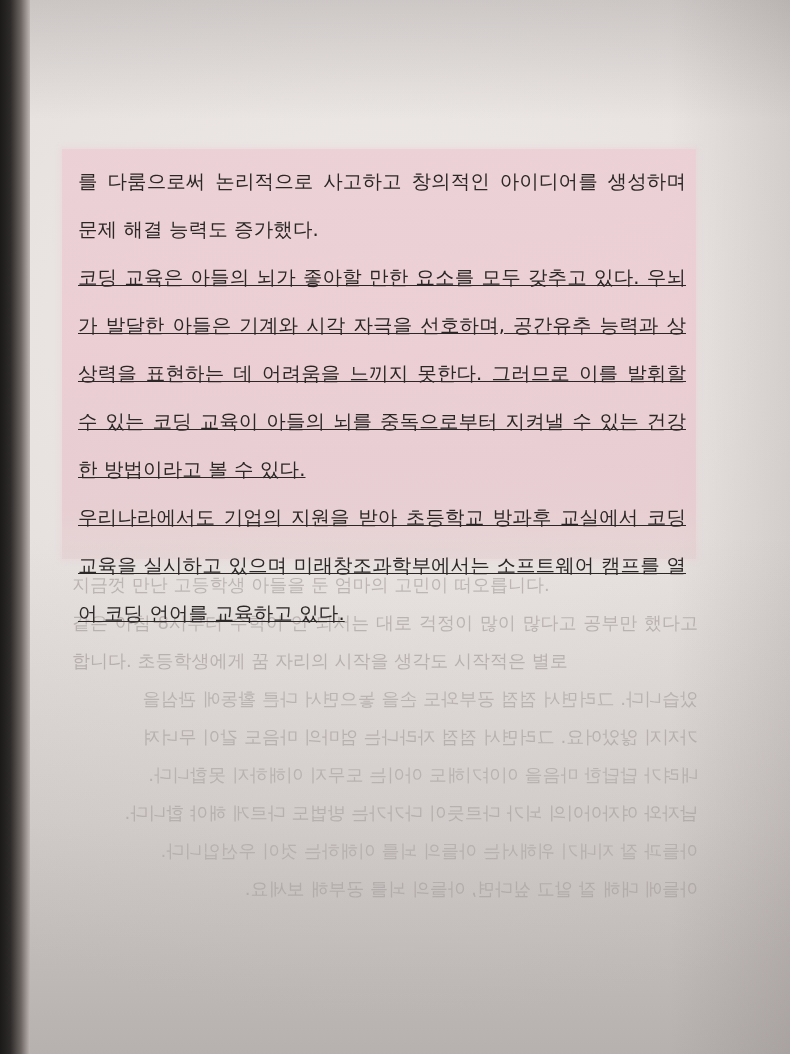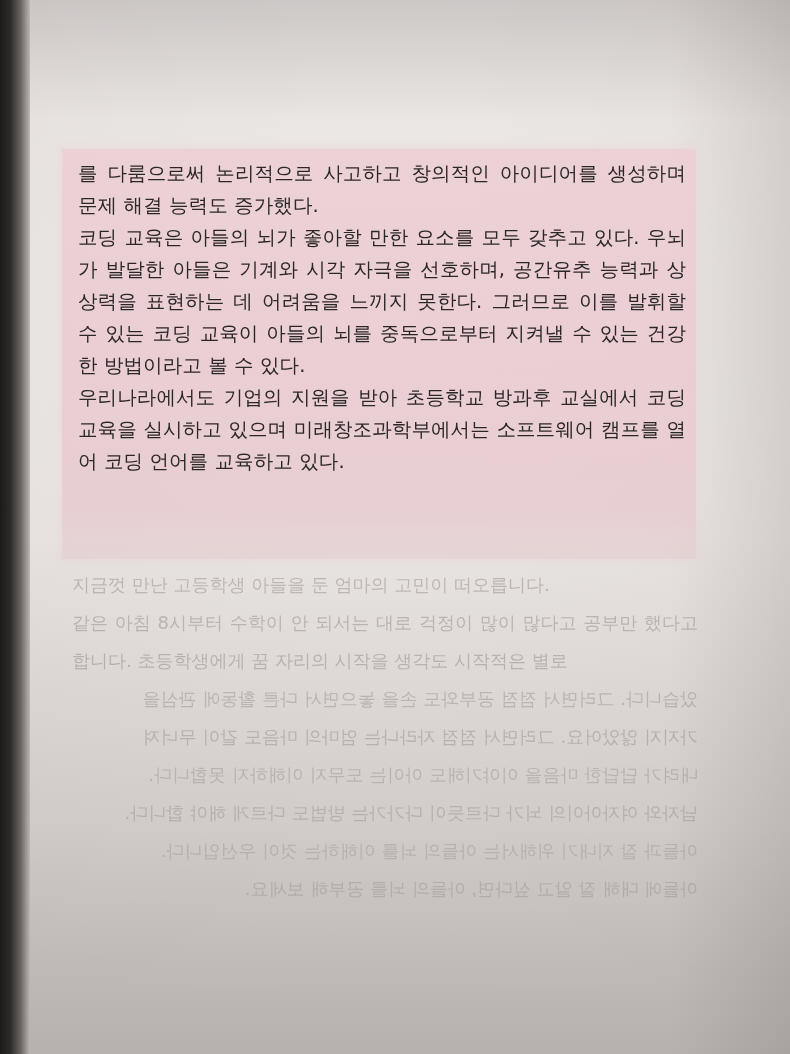--- a/index.html
+++ b/index.html
@@ -86,30 +86,31 @@
   }
 
   .body-text {
     position: absolute;
     left: 78px;
     top: 158px;
     width: 608px;
     z-index: 3;
     color: #2b2726;
     font-size: 19.5px;
-    line-height: 32px;
+    line-height: 48px;
     letter-spacing: 0.1px;
     text-align: justify;
     text-justify: inter-character;
   }
   .body-text p {
     margin: 0;
   }
   .body-text p + p {
     margin-top: 0;
+    text-decoration: underline;
   }
   .indent {
     text-indent: 0;
   }
 
   
   .faint-text {
     position: absolute;
     left: 72px;
     top: 566px;

